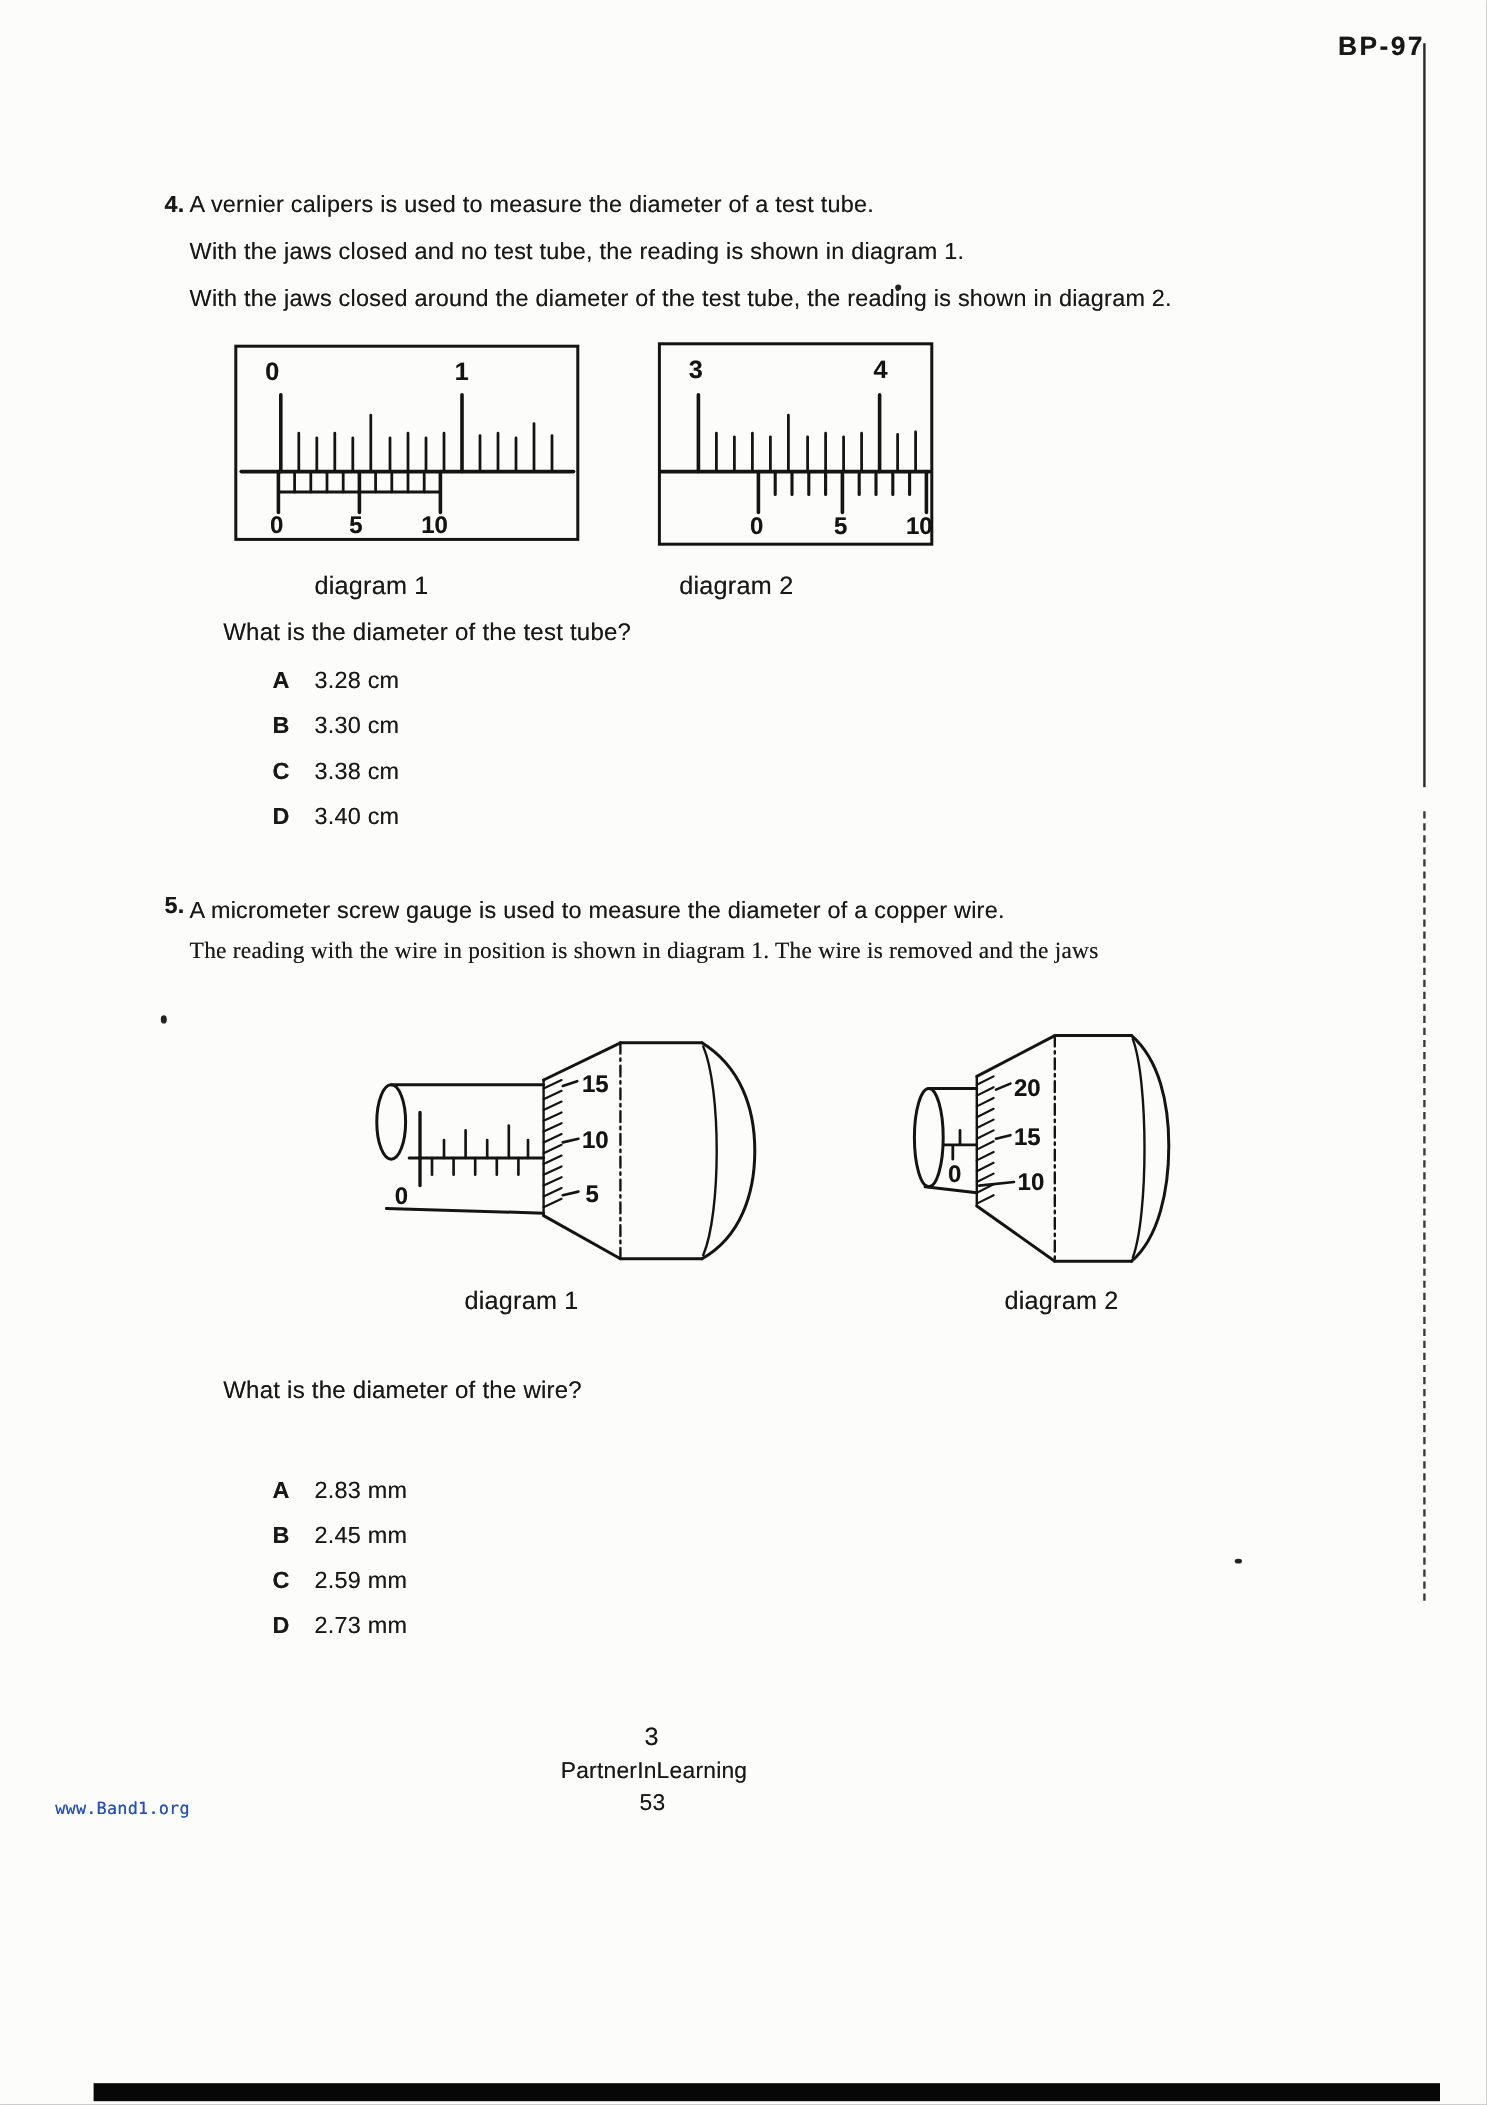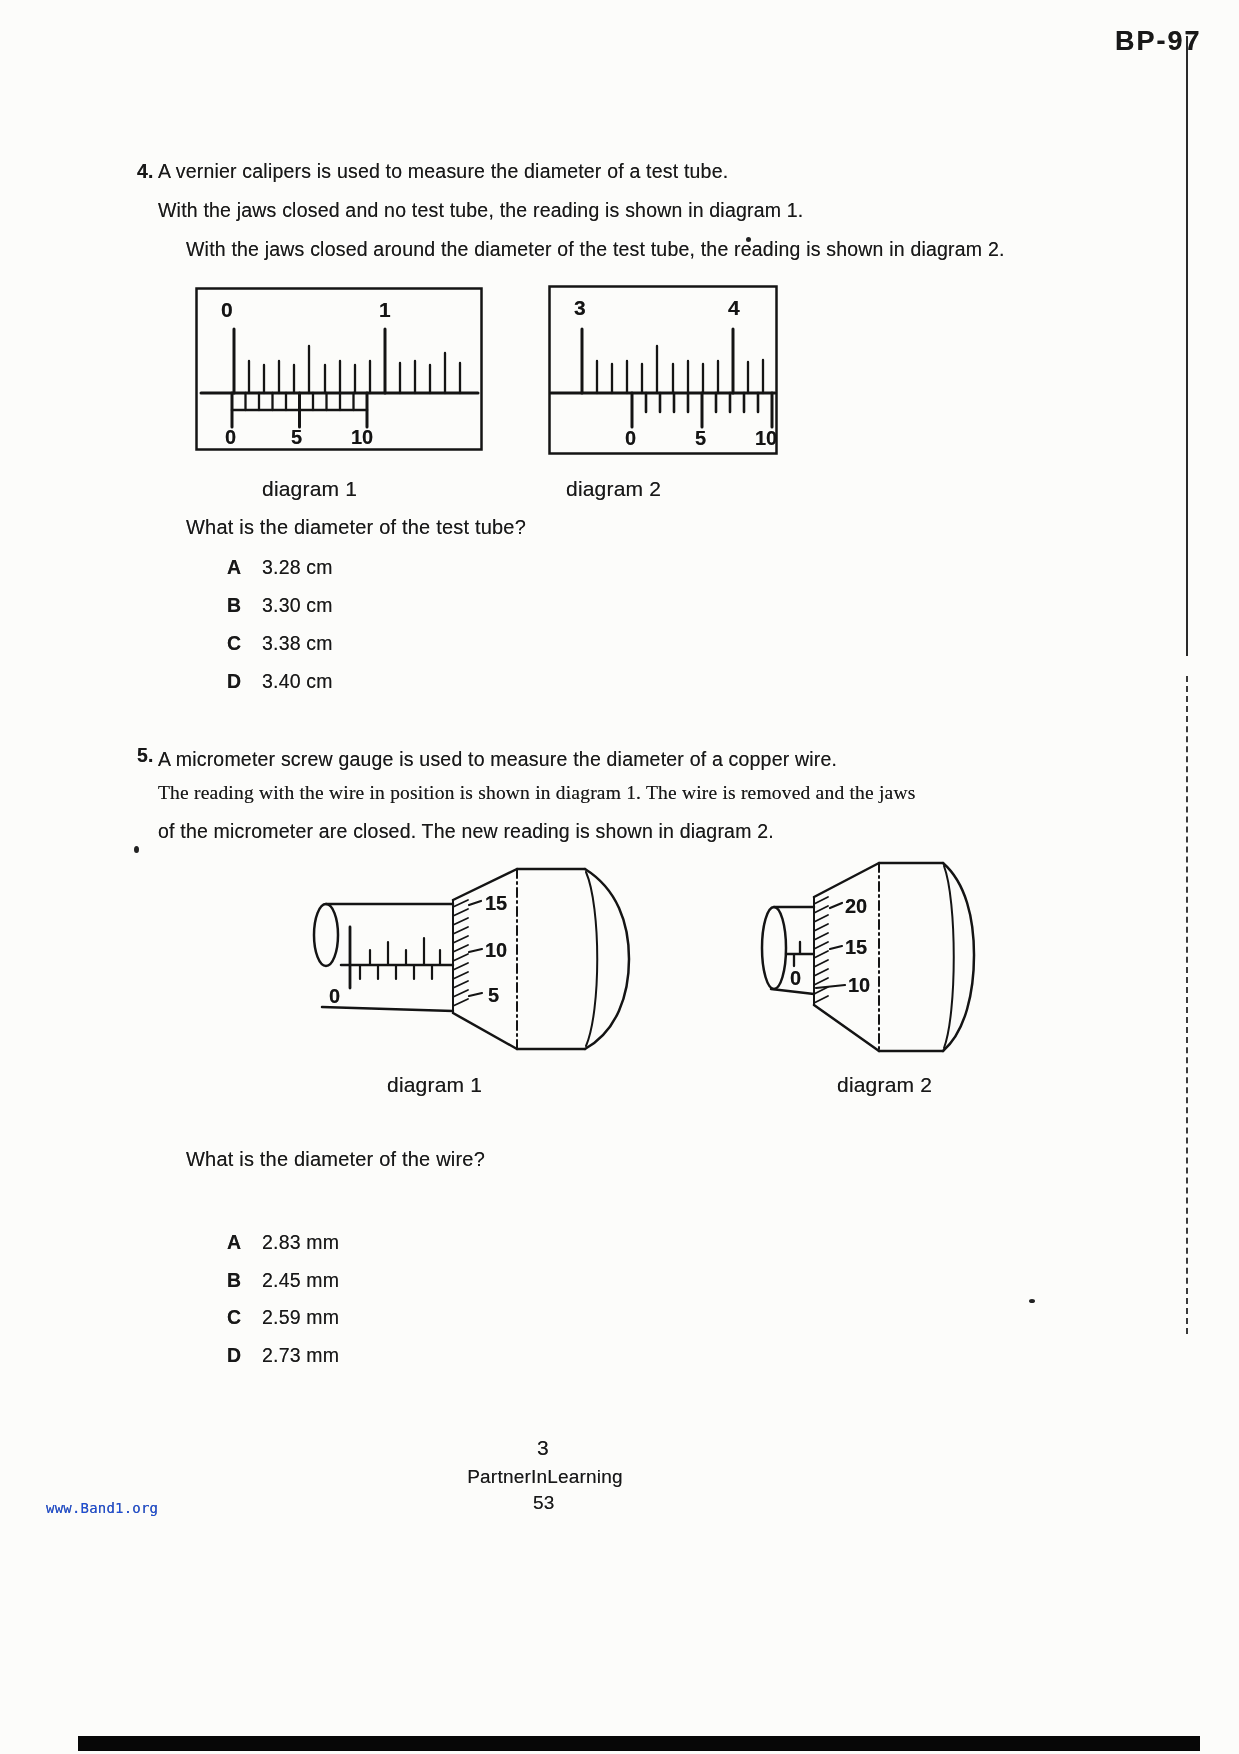--- a/index.html
+++ b/index.html
@@ -4,21 +4,21 @@
 <style>
   html,body{margin:0;padding:0;background:#9a9a9a;}
   .page{
     position:relative;width:1239px;height:1754px;background:#fcfcfa;
     font-family:"Liberation Sans",sans-serif;color:#181818;overflow:hidden;
     box-shadow:0 0 8px rgba(0,0,0,.4);
   }
   .t{position:absolute;white-space:nowrap;font-size:19.5px;letter-spacing:.2px;
      text-shadow:0 0 .5px rgba(0,0,0,.55);}
   .qnum{font-weight:700;}
-  .header-code{font-size:27px;font-weight:700;letter-spacing:2px;}
+  .header-code{font-size:22px;font-weight:700;letter-spacing:2px;}
   .dlabel{font-size:21px;}
   .question{font-size:20px;}
   .opt .opt-letter{display:inline-block;width:35px;font-weight:700;}
   .opt .opt-value{font-weight:500;}
   .footer-text{font-size:19px;}
   .watermark{font-family:"DejaVu Sans Mono",monospace;font-size:14px;font-weight:400;color:#1d4ed8;}
   .bar{position:absolute;background:#070707;}
   .vline{position:absolute;width:0;}
   .vline.solid{border-left:2.5px solid #2a2a2a;}
   .vline.dashed{border-left:2.5px dashed #3a3a3a;}
@@ -34,21 +34,21 @@
 <div class="page">
 
   <div class="t header-code" style="left:1115px;top:26px;">BP-97</div>
 
   <div class="vline solid" style="left:1186px;top:36px;height:620px;"></div>
   <div class="vline dashed" style="left:1186px;top:676px;height:658px;"></div>
 
   <div class="t qnum" style="left:137px;top:160px;">4.</div>
   <div class="t" style="left:158px;top:160px;">A vernier calipers is used to measure the diameter of a test tube.</div>
   <div class="t" style="left:158px;top:199px;">With the jaws closed and no test tube, the reading is shown in diagram 1.</div>
-  <div class="t" style="left:158px;top:238px;margin-left:28px;">With the jaws closed around the diameter of the test tube, the reading is shown in diagram 2.</div>
+  <div class="t" style="left:158px;top:238px;">With the jaws closed around the diameter of the test tube, the reading is shown in diagram 2.</div>
 
   <svg style="left:195px;top:287px;" width="288" height="164" viewBox="0 0 288 164">
     <rect class="s" x="1.5" y="1.5" width="285" height="161" stroke-width="2.5"></rect>
     <text x="26" y="30" font-size="21">0</text>
     <text x="184" y="30" font-size="21">1</text>
 
     <path class="s" stroke-width="3" d="M6 106 H283"></path>
 
     <path class="s" stroke-width="3" d="M39 42 V106 M190 42 V106"></path>
     <path class="s" stroke-width="2.3" d="M54 74 V106 M69 78 V106 M84 74 V106 M99 78 V106 M114 59 V106 M130 78 V106 M145 74 V106 M160 78 V106 M175 74 V106 M205 76 V106 M220 74 V106 M235 78 V106 M250 66 V106 M265 76 V106"></path>
@@ -89,21 +89,20 @@
   <div class="t opt" style="left:227px;top:632px;">
     <span class="opt-letter">C</span><span class="opt-value">3.38 cm</span>
   </div>
   <div class="t opt" style="left:227px;top:670px;">
     <span class="opt-letter">D</span><span class="opt-value">3.40 cm</span>
   </div>
 
   <div class="t qnum" style="left:137px;top:744px;">5.</div>
   <div class="t" style="left:158px;top:748px;">A micrometer screw gauge is used to measure the diameter of a copper wire.</div>
   <div class="t" style="left:158px;top:782px;font-family:Liberation Serif, serif;">The reading with the wire in position is shown in diagram 1. The wire is removed and the jaws</div>
-  <div class="t" style="left:158px;top:820px;">of the micrometer are closed. The new reading is shown in diagram 2.</div>
 
   <svg style="left:285px;top:855px;" width="345" height="200" viewBox="0 0 345 200">
     <ellipse class="s" cx="41" cy="80" rx="12" ry="31" stroke-width="2.5"></ellipse>
     <path class="s" stroke-width="2.5" d="M41 49 H168 M37 152 L168 156"></path>
     <path class="s" stroke-width="2.5" d="M56 110 H168"></path>
     <path class="s" stroke-width="2.8" d="M65 72 V110 M65 110 V133"></path>
     <path class="s" stroke-width="2.2" d="M85 95 V110 M103 87 V110 M121 95 V110 M139 83 V110 M155 95 V110 M75 110 V124 M93 110 V124 M111 110 V124 M129 110 V124 M147 110 V124"></path>
     <text x="44" y="148" font-size="20">0</text>
     <path class="s" stroke-width="2" d="M168 45 V158"></path>
     <path class="s" stroke-width="1.8" d="M168 52 L183 45 M168 61 L183 54 M168 70 L183 63 M168 79 L183 72 M168 88 L183 81 M168 97 L183 90 M168 106 L183 99 M168 115 L183 108 M168 124 L183 117 M168 133 L183 126 M168 142 L183 135 M168 151 L183 144"></path>

